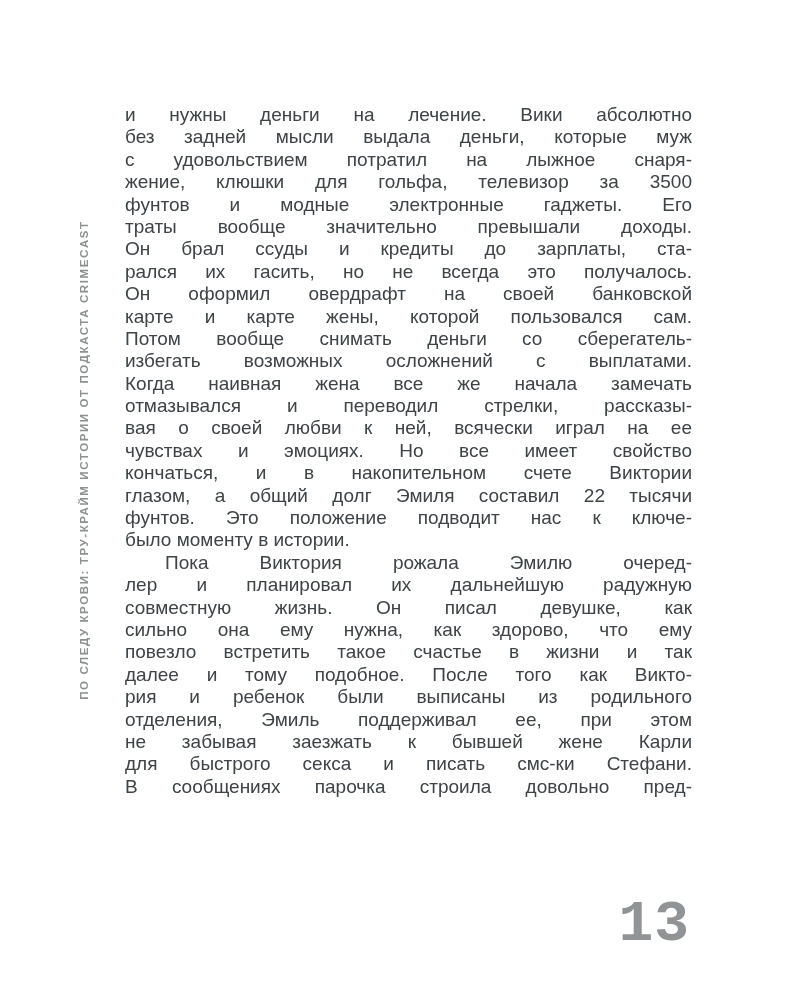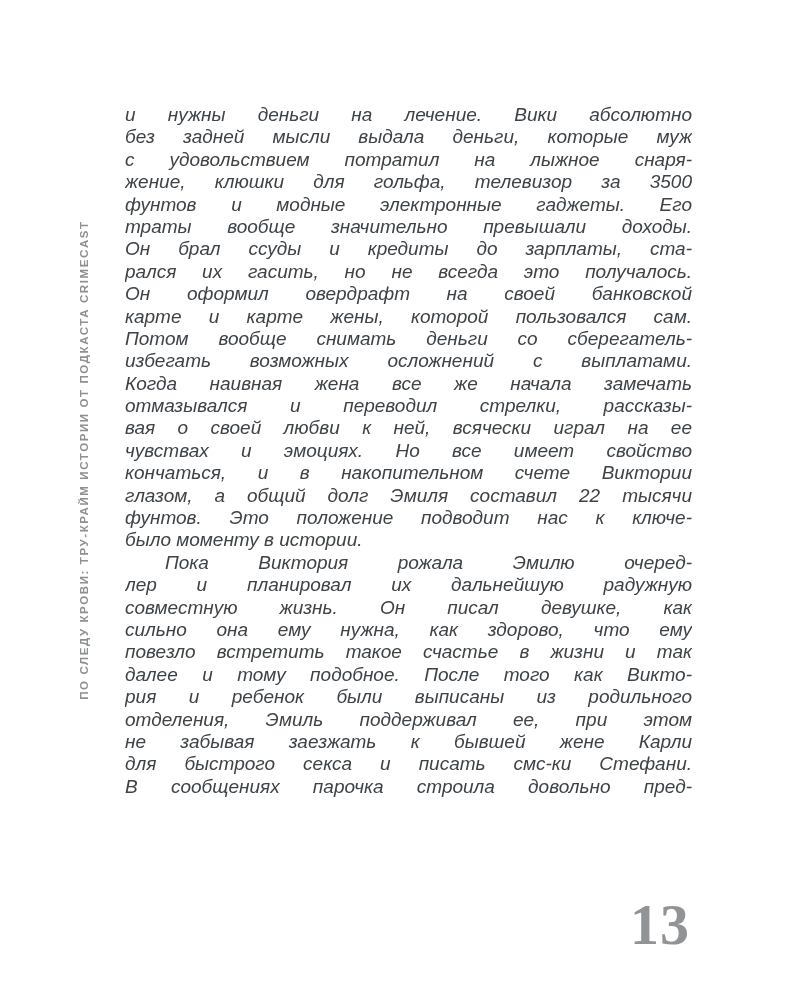--- a/index.html
+++ b/index.html
@@ -37,33 +37,32 @@
     color: #3e4347;
     font-size: 19px;
   }
   .line {
     height: 22.4px;
     line-height: 22.4px;
     overflow: hidden;
     text-align: justify;
     text-align-last: justify;
     white-space: normal;
-    font-style: italic;
   }
   .line.para-end {
     text-align-last: left;
   }
   .line.indent {
     text-indent: 40px;
   }
   .page-number {
     position: absolute;
     right: 110px;
     top: 896px;
-    font-family: Liberation Serif, serif;
+    font-family: Liberation Mono, monospace;
     font-weight: bold;
     font-size: 58px;
     line-height: 1;
     color: #919497;
     letter-spacing: 1px;
   }
 </style>
 </head>
 <body>
 

